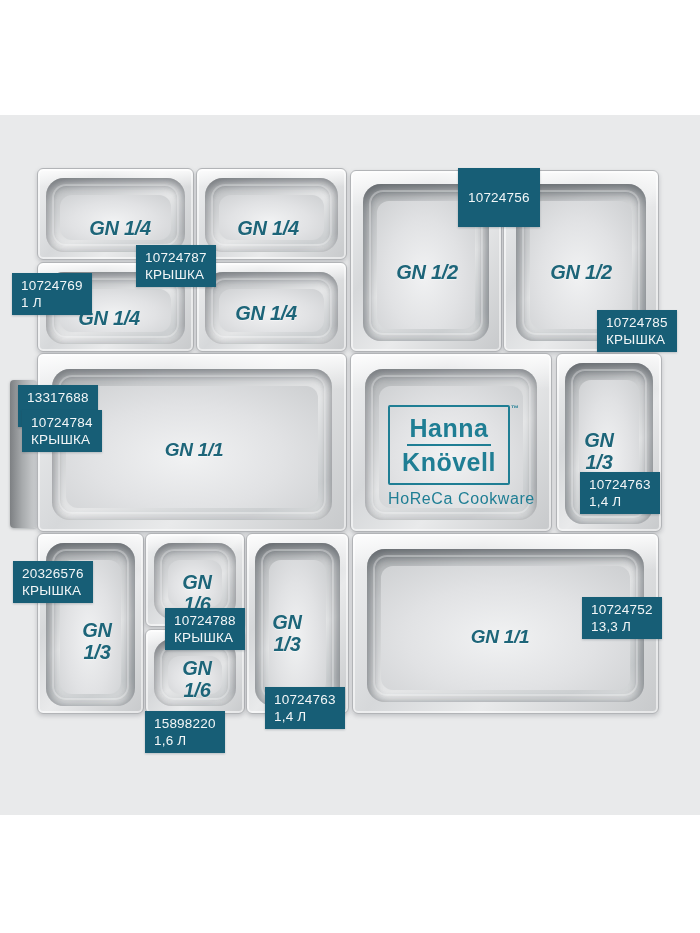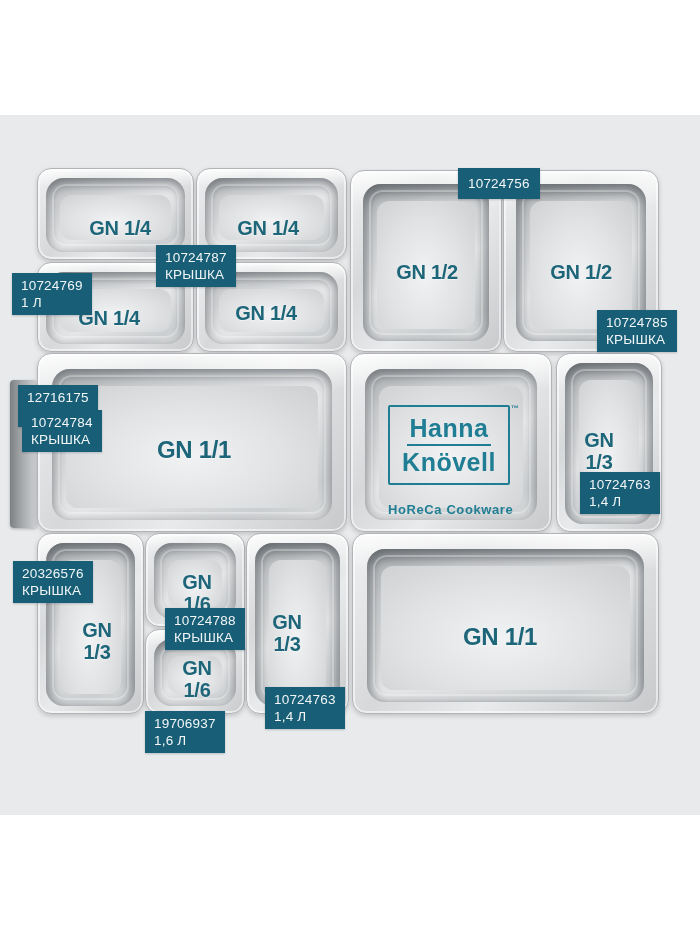--- a/index.html
+++ b/index.html
@@ -1,26 +1,26 @@
 <!DOCTYPE html>
 <html><head>
 <meta charset="utf-8">
 <style>
   html,body{margin:0;padding:0;background:#ffffff;}
   .stage{position:relative;width:700px;height:933px;background:#ffffff;overflow:hidden;
          font-family:"Liberation Sans", sans-serif;}
   .photo{position:absolute;left:0;top:115px;width:700px;height:700px;background:#e9eaeb;}
 
   
-  .pan{position:absolute;border-radius:14px;
+  .pan{position:absolute;border-radius:6px;
     background:
       linear-gradient(180deg, rgba(255,255,255,.85), rgba(255,255,255,0) 20%),
       linear-gradient(125deg,#f0f1f2 0%,#d6d8da 32%,#e9eaeb 58%,#c7c9cb 100%);
     border:1px solid #b2b4b7;
-    box-shadow:0 2px 4px rgba(90,95,100,.28), inset 0 0 0 2px rgba(255,255,255,.55);}
+    box-shadow:0 2px 4px rgba(90,95,100,.28), inset 0 0 0 2px rgba(255,255,255,.55);font-style:italic;}
   .well{position:absolute;border-radius:18px;
     background:linear-gradient(155deg,#a7aaac 0%,#c8cacc 20%,#e5e6e7 55%,#cccfd1 85%,#d9dbdc 100%);
     box-shadow:inset 0 5px 9px rgba(68,73,80,.42),
                inset 4px 0 7px rgba(90,95,100,.24),
                inset -4px 0 7px rgba(90,95,100,.24),
                inset 0 -3px 6px rgba(255,255,255,.55);}
   .well::before{content:"";position:absolute;inset:6px;border-radius:14px;
     box-shadow:inset 0 0 0 2px rgba(255,255,255,.35), inset 0 3px 6px rgba(80,86,92,.28);}
   .well::after{content:"";position:absolute;inset:17px 14px 12px;border-radius:12px;
     background:radial-gradient(ellipse at 48% 58%,#f1f2f3 0%,#e1e2e4 52%,#cdcfd1 100%);}
@@ -34,37 +34,37 @@
 
   .lid-strip{position:absolute;border-radius:4px;
     background:linear-gradient(90deg,#7d8083 0%,#a7aaac 45%,#cfd1d3 100%);
     box-shadow:0 1px 3px rgba(80,85,90,.4);}
 
   
   .gn{position:absolute;transform:translate(-50%,-50%);z-index:3;
     font-weight:700;font-size:20px;line-height:1.12;letter-spacing:-.3px;
     color:#1d6579;white-space:pre-line;text-align:center;
     text-shadow:0 1px 1px rgba(255,255,255,.5);}
-  .gn.big{font-size:24px;}
+  .gn.big{font-size:19px;}
 
   
   .tag{position:absolute;z-index:6;background:#175e76;color:#f2f6f7;
     padding:4px 9px;font-size:13.5px;line-height:1.26;white-space:nowrap;
     font-weight:500;letter-spacing:.2px;box-shadow:0 1px 2px rgba(40,60,70,.25);}
-  .tag.single{padding:7px 10px;}
+  .tag.single{padding:21px 10px;}
 
   
   .logo{position:absolute;z-index:4;text-align:center;color:#1f7e94;}
   .logo-box{position:relative;width:122px;height:80px;border:2px solid #1f7e94;
     border-radius:2px;display:flex;flex-direction:column;justify-content:center;
     align-items:center;box-sizing:border-box;}
   .logo-line1,.logo-line2{font-size:25px;font-weight:600;line-height:1.04;letter-spacing:.5px;}
   .logo-rule{width:84px;height:2px;background:#1f7e94;margin:3px 0;}
   .logo-tm{position:absolute;top:-3px;right:-11px;font-size:8px;font-weight:700;}
-  .logo-sub{margin-top:17px;font-size:13px;font-weight:700;letter-spacing:.6px;white-space:nowrap;}
+  .logo-sub{margin-top:5px;font-size:16px;font-weight:400;letter-spacing:.6px;white-space:nowrap;}
 </style>
 </head>
 <body>
 
 <div class="stage">
   <div class="photo">
 
     <div class="lid-strip" style="left:10px;top:265px;width:27px;height:148px"></div>
 
     <div class="pan p-sm" style="left:37px;top:53px;width:155px;height:90px">
@@ -141,51 +141,55 @@
       <div class="logo-sub">HoReCa Cookware</div>
     </div>
 
     <div class="tag single" style="left:458px;top:53px">
       <div>10724756</div>
     </div>
     <div class="tag" style="left:12px;top:158px">
       <div>10724769</div>
       <div>1 Л</div>
     </div>
-    <div class="tag" style="left:156px;top:130px">
+    <div class="tag" style="left:136px;top:130px">
       <div>10724787</div>
       <div>КРЫШКА</div>
     </div>
     <div class="tag" style="left:597px;top:195px">
       <div>10724785</div>
       <div>КРЫШКА</div>
     </div>
     <div class="tag" style="left:18px;top:270px">
-      <div>12716175</div>
+      <div>13317688</div>
       <div>5,1 Л</div>
     </div>
     <div class="tag" style="left:22px;top:295px">
       <div>10724784</div>
       <div>КРЫШКА</div>
     </div>
     <div class="tag" style="left:580px;top:357px">
       <div>10724763</div>
       <div>1,4 Л</div>
     </div>
     <div class="tag" style="left:13px;top:446px">
       <div>20326576</div>
       <div>КРЫШКА</div>
     </div>
     <div class="tag" style="left:165px;top:493px">
       <div>10724788</div>
       <div>КРЫШКА</div>
     </div>
     <div class="tag" style="left:145px;top:596px">
-      <div>19706937</div>
+      <div>15898220</div>
       <div>1,6 Л</div>
     </div>
     <div class="tag" style="left:265px;top:572px">
       <div>10724763</div>
       <div>1,4 Л</div>
     </div>
+    <div class="tag" style="left:582px;top:482px">
+      <div>10724752</div>
+      <div>13,3 Л</div>
+    </div>
 
   </div>
 </div>
 
 </body></html>

